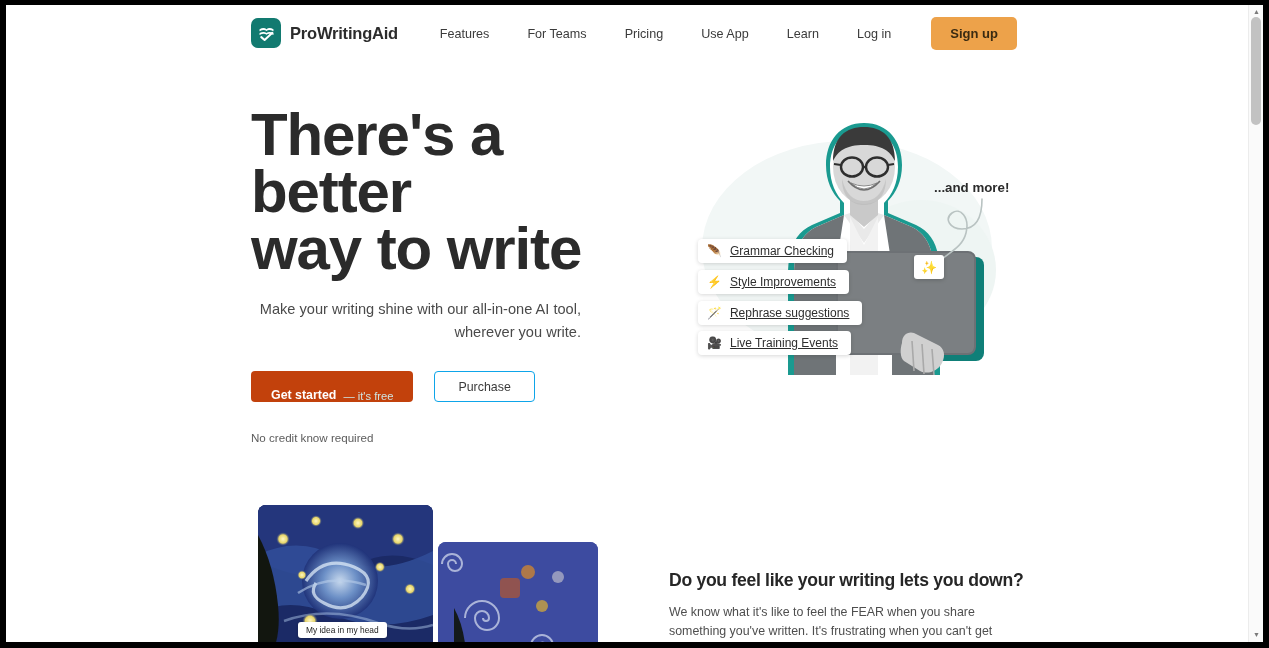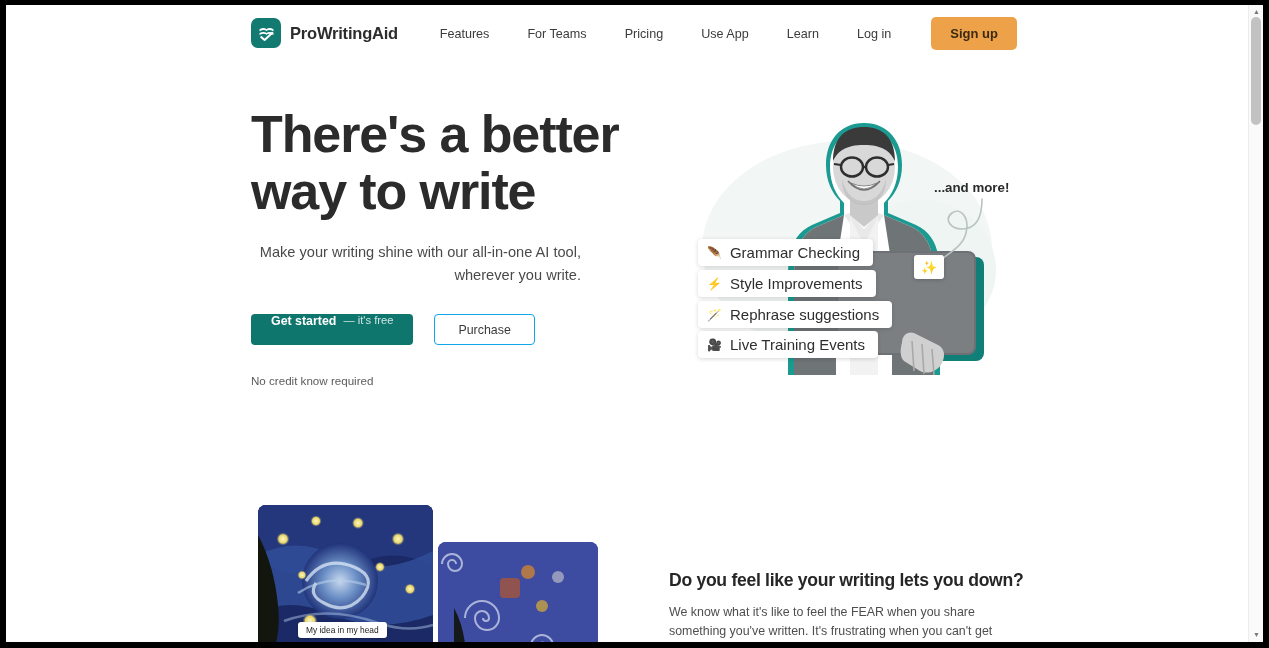--- a/index.html
+++ b/index.html
@@ -135,48 +135,48 @@
   }
 
   
   #hero-left {
     position: absolute;
     left: 245px;
     top: 101px;
     width: 400px;
   }
   #hero-title {
-    font-size: 52px;
+    font-size: 60px;
     line-height: 57px;
     font-weight: bold;
     color: #2b2b2b;
     letter-spacing: -1.1px;
   }
   #hero-sub {
     margin-top: 21px;
     font-size: 14.6px;
     line-height: 23px;
     color: #4a4a4a;
     width: 330px;
     text-align: right;
   }
   #hero-ctas {
     margin-top: 27px;
     display: flex;
     align-items: center;
     gap: 21px;
   }
   #get-started-btn {
-    background: #0f766e;
+    background: #c2410c;
     border: none;
     border-radius: 4px;
     padding: 0 20px;
     height: 31px;
     display: flex;
-    align-items: flex-start;
+    align-items: flex-end;
     gap: 7px;
     cursor: pointer;
     font-family: "Liberation Sans", sans-serif;
   }
   #gs-main {
     color: #ffffff;
     font-size: 12.4px;
     font-weight: bold;
     white-space: nowrap;
   }
@@ -271,22 +271,23 @@
     gap: 8px;
     background: #ffffff;
     border-radius: 4px;
     padding: 5px 13px 5px 9px;
     box-shadow: 0 1px 4px rgba(0,0,0,0.16);
     white-space: nowrap;
     cursor: default;
   }
   .chip-icon { font-size: 12px; line-height: 1; }
   .chip-label {
-    font-size: 15px;
+    font-size: 12px;
     color: #2e2e2e;
+    text-decoration: underline;
   }
   #chip0 { left: 32px;  top: 134px; }
   #chip1 { left: 32px;  top: 165px; }
   #chip2 { left: 32px;  top: 196px; }
   #chip3 { left: 32px;  top: 226px; }
 
   #and-more {
     position: absolute;
     left: 928px;
     top: 175px;

